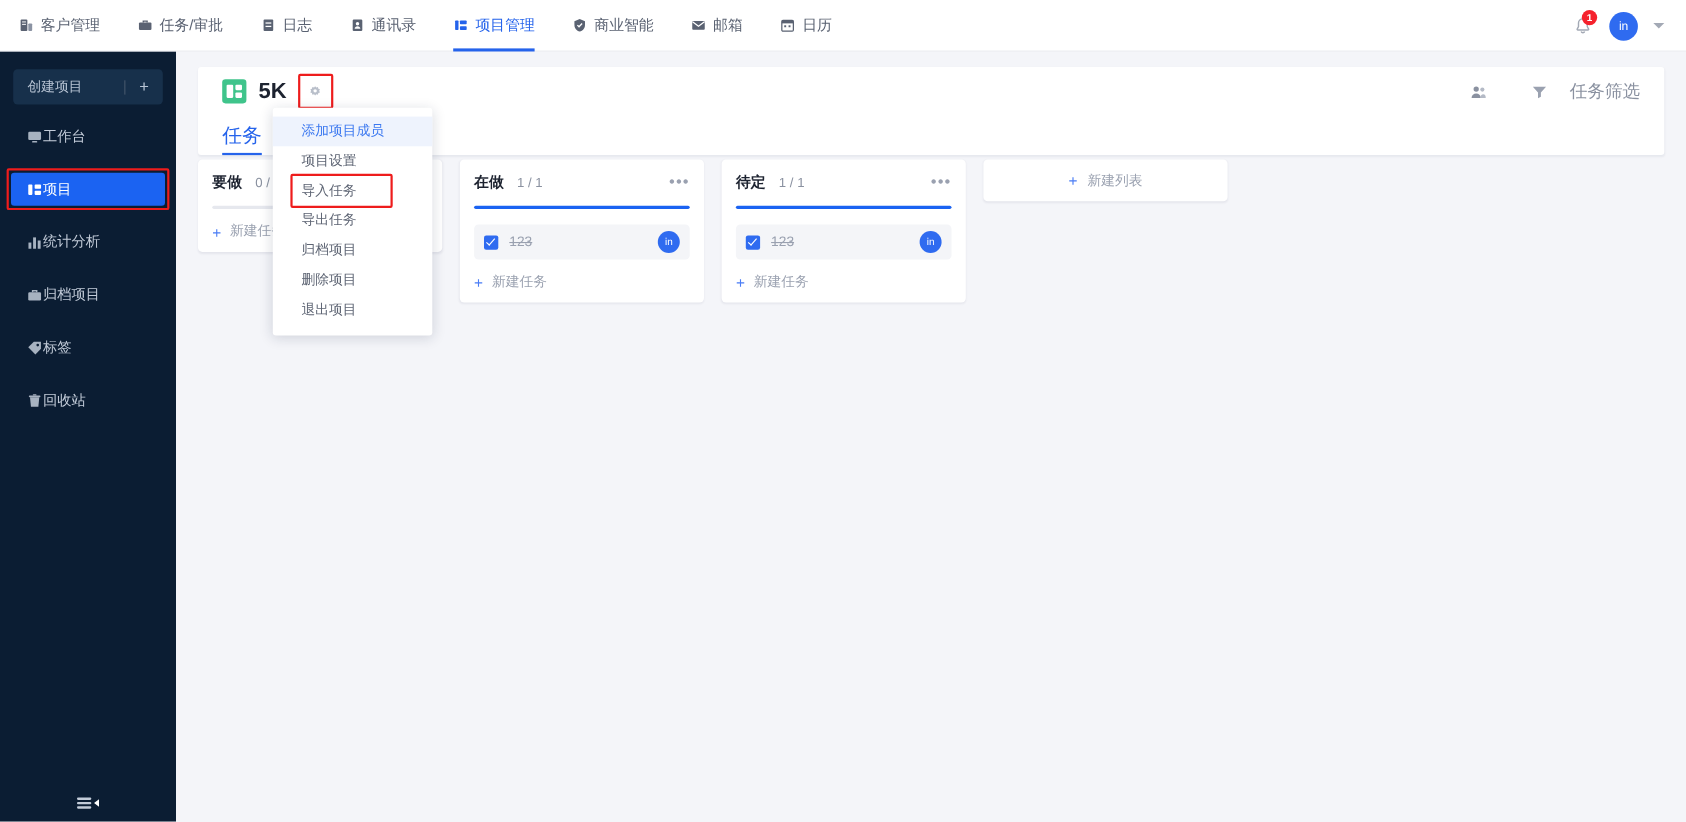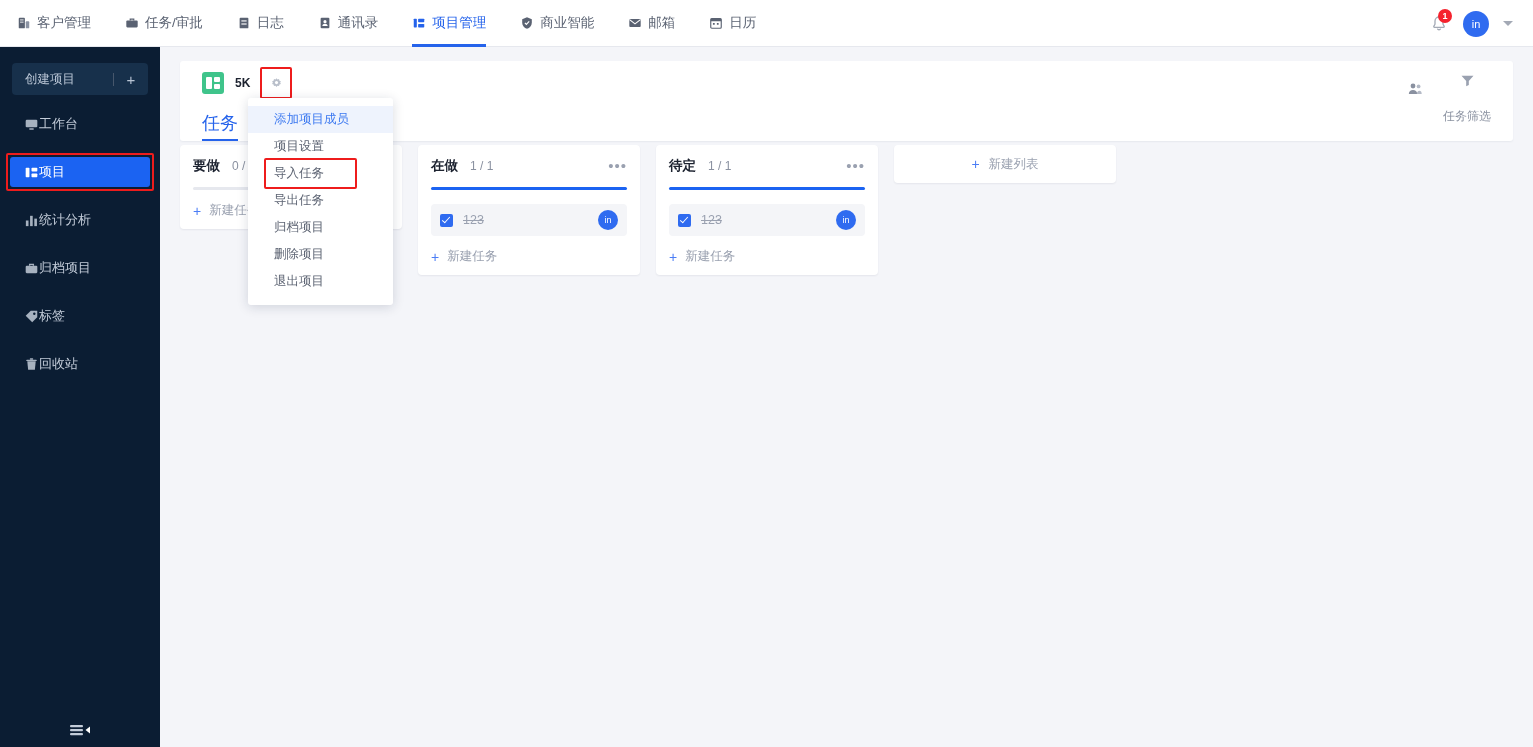--- a/index.html
+++ b/index.html
@@ -131,21 +131,21 @@
   }
   .proj-ico::before {
     content: ""; position: absolute; left: 4px; top: 5px;
     width: 6px; height: 12px; background: #fff; border-radius: 1px;
   }
   .proj-ico::after {
     content: ""; position: absolute; left: 12px; top: 5px;
     width: 6px; height: 5px; background: #fff; border-radius: 1px;
     box-shadow: 0 7px 0 0 #fff;
   }
-  .proj-title { margin-left: 11px; font-size: 12px; font-weight: bold; color: #1d2330; }
+  .proj-title { margin-left: 11px; font-size: 20px; font-weight: bold; color: #1d2330; }
   .gear-box {
     position: relative; margin-left: 14px; width: 24px; height: 24px;
     display: flex; align-items: center; justify-content: center; cursor: pointer;
   }
 
   .tabs { display: flex; align-items: center; height: 36px; padding: 0 22px; position: relative; }
   .tab {
     position: relative; font-size: 18px; color: #646b7a;
     margin-right: 60px; height: 36px; display: flex; align-items: center; cursor: pointer;
   }
@@ -153,21 +153,21 @@
   .tab.active::after {
     content: ""; position: absolute; left: 0; right: 0; bottom: 0;
     height: 2px; background: #2563eb;
   }
   .panel-tools {
     position: absolute; right: 22px; top: 12px;
     display: flex; align-items: center; gap: 20px;
   }
   .tool-item {
     display: flex; align-items: center; gap: 20px;
-    color: #8a91a0; font-size: 12px; cursor: pointer; flex-direction: column;
+    color: #8a91a0; font-size: 16px; cursor: pointer;
   }
 
   
   .board {
     position: absolute; left: 180px; top: 145px;
     display: flex; align-items: flex-start; gap: 16px;
   }
   .column {
     width: 222px; background: #ffffff; border-radius: 4px;
     padding: 12px 13px 10px 13px;

